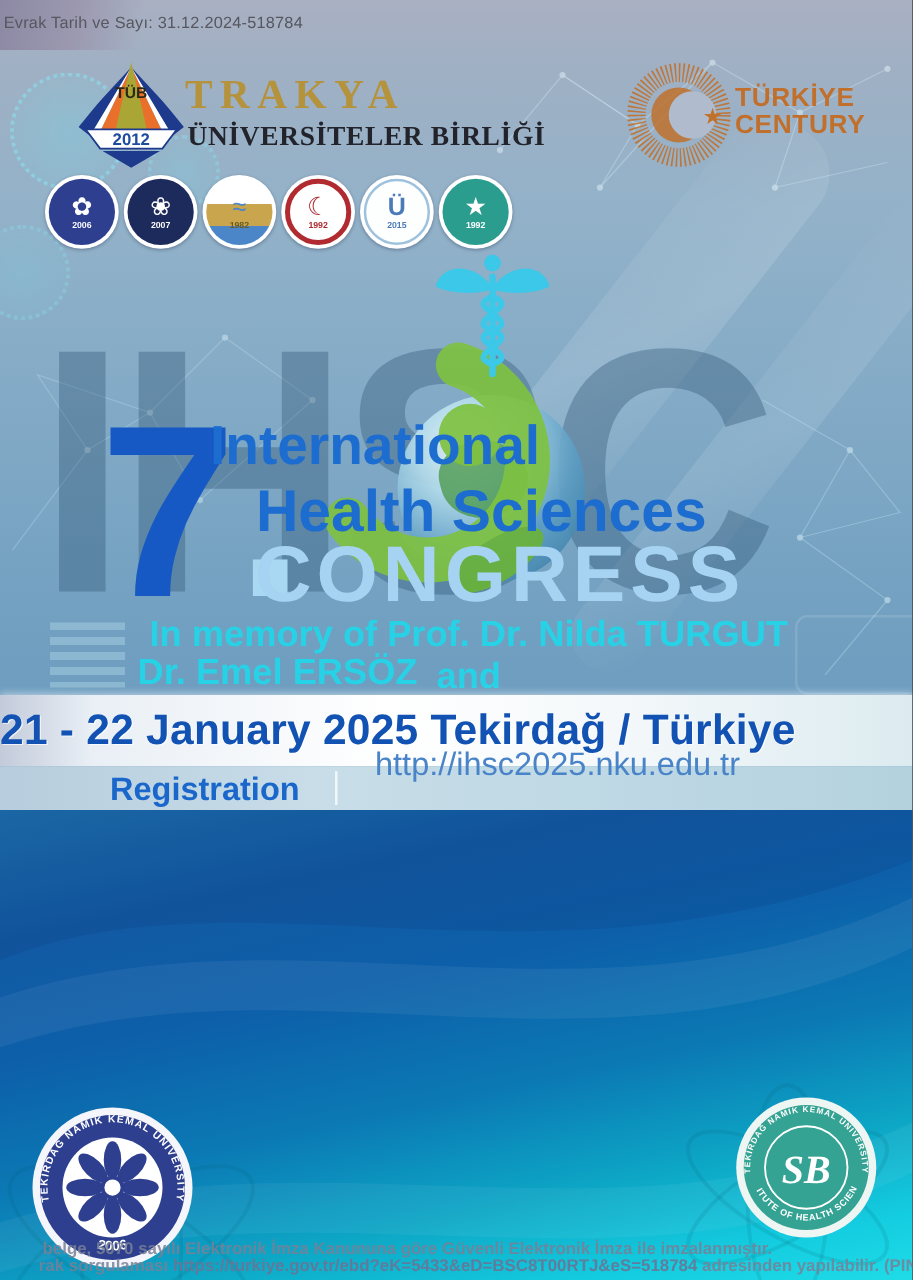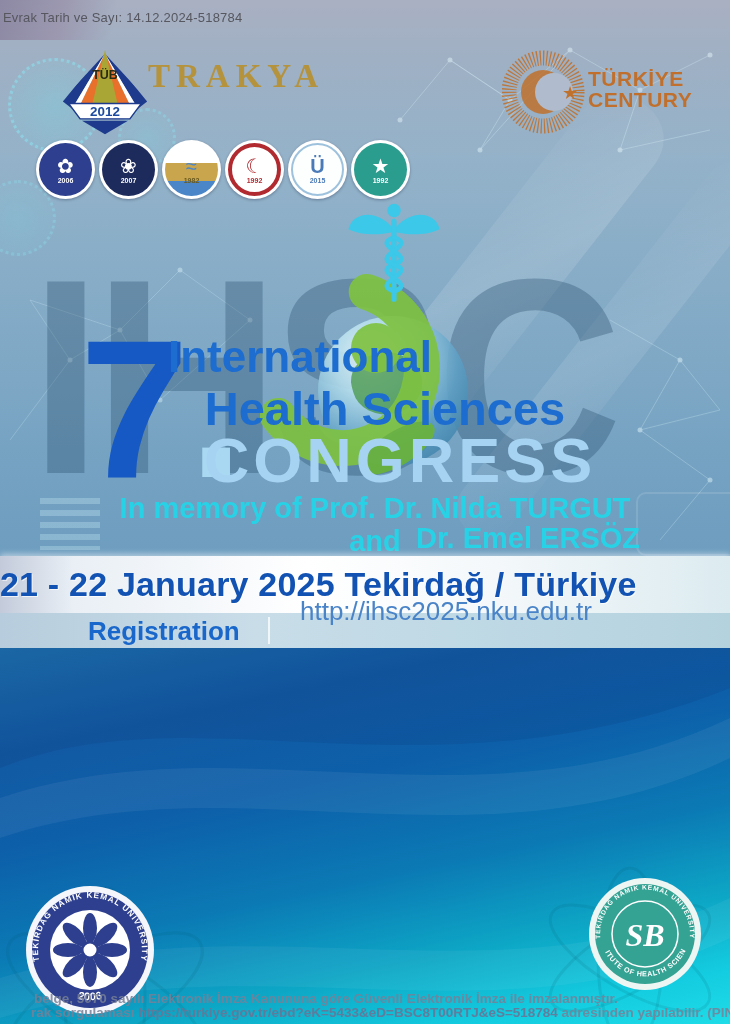--- a/index.html
+++ b/index.html
@@ -43,21 +43,21 @@
     background:rgba(70,150,70,.75);transform:rotate(-15deg);}
   
   .union-line{left:86px;top:290px;font-size:34px;font-weight:500;color:#2f6cc3;letter-spacing:.5px;}
   .edition{left:80px;top:312px;font-size:196px;font-weight:700;line-height:1;color:#1659c5;}
   .edition .dot{color:#a9d9f2;}
   .t-int{left:168px;top:332px;width:460px;text-align:left;font-size:44px;font-weight:700;color:#1d6ccf;}
   .t-hs{left:130px;top:381px;width:510px;text-align:center;font-size:47px;font-weight:700;color:#1d6ccf;}
   .t-con{left:150px;top:424px;width:500px;text-align:center;font-size:63px;font-weight:800;
     color:#a7d3f3;letter-spacing:4px;}
   .memo1{left:110px;top:492px;width:530px;text-align:center;font-size:29px;font-weight:700;color:#28d2e6;}
-  .memo2{left:110px;top:522px;width:530px;text-align:right;font-size:29px;font-weight:700;color:#28d2e6;}
+  .memo2{left:110px;top:522px;width:530px;text-align:left;font-size:29px;font-weight:700;color:#28d2e6;}
   
   .date-banner{left:0;top:556px;width:730px;height:57px;
     background:linear-gradient(90deg,#c3cbdb 0%,#e9eff5 10%,#ffffff 42%,#f4f8fa 68%,#dcebf0 100%);
     display:flex;align-items:center;justify-content:flex-start;
     box-shadow:0 -2px 6px rgba(255,255,255,.5);}
   .date-banner span{font-size:34px;font-weight:700;color:#1252b2;letter-spacing:.2px;
     text-shadow:1px 1px 0 rgba(255,255,255,.7);}
   .reg-row{left:0;top:613px;width:730px;height:35px;
     background:linear-gradient(90deg,#b7cddd 0%,#c8dde8 35%,#bdd8e4 70%,#b4d2de 100%);}
   .reg-label{left:88px;top:616px;font-size:26px;font-weight:700;color:#1a67cb;}
@@ -124,21 +124,21 @@
         <circle cx="40" cy="130" r="2.5"></circle>
         <circle cx="110" cy="180" r="2.5"></circle>
     </g>
   </svg>
   <div class="abs panel-ghost" style="left:636px;top:492px;width:120px;height:60px;"></div>
   <div class="abs" style="left:40px;top:498px;width:60px;height:52px;opacity:.4;background:
     repeating-linear-gradient(180deg,rgba(200,235,245,.8) 0 6px,rgba(200,235,245,0) 6px 12px);"></div>
 
   <div class="abs watermark-ihsc">IHSC</div>
 
-  <div class="abs evrak">Evrak Tarih ve Sayı: 14.12.2024-518784</div>
+  <div class="abs evrak">Evrak Tarih ve Sayı: 31.12.2024-518784</div>
 
   <svg class="abs" style="left:57px;top:48px;" width="96" height="90" viewBox="0 0 100 94">
     <defs>
         <clipPath id="kite">
           <polygon points="50,2 94,56 50,90 6,56"></polygon>
         </clipPath>
       </defs>
     <g clip-path="url(#kite)">
       <polygon points="50,6 2,58 14,66 50,6" fill="#1d3a8c"></polygon>
       <polygon points="50,6 14,66 20,68 50,6" fill="#ffffff"></polygon>
@@ -150,20 +150,21 @@
       <polygon points="50,6 62,70 56,70 50,6" fill="#ffffff"></polygon>
     </g>
     <polygon points="50,2 64,62 36,62" fill="#a9a636"></polygon>
     <text x="50" y="32" text-anchor="middle" font-size="13" font-weight="700" fill="#2b2b15" font-family="Liberation Sans,sans-serif">TÜB</text>
     <polygon points="12,58 88,58 76,74 24,74" fill="#ffffff" stroke="#1d3a8c" stroke-width="1.5"></polygon>
     <text x="50" y="71" text-anchor="middle" font-size="14" font-weight="700" fill="#1d4ba0" font-family="Liberation Sans,sans-serif">2012</text>
     <polygon points="26,76 74,76 50,90" fill="#1d3a8c"></polygon>
   </svg>
 
   <div class="abs trakya">TRAKYA</div>
+  <div class="abs birligi">ÜNİVERSİTELER BİRLİĞİ</div>
 
   <svg class="abs" style="left:502px;top:50px;" width="86" height="84">
     <circle cx="41" cy="42" r="34" fill="none" stroke="#c0712c" stroke-width="15" stroke-dasharray="1.2 2" opacity=".9"></circle>
     <circle cx="41" cy="42" r="22" fill="#c0712c" opacity=".85"></circle>
     <circle cx="52" cy="42" r="19" fill="#b0bccd"></circle>
     <text x="60" y="49" font-size="18" fill="#c0712c" font-family="DejaVu Sans,sans-serif">★</text>
   </svg>
   <div class="abs century-text">
     <div>TÜRKİYE</div>
     <div>CENTURY</div>

